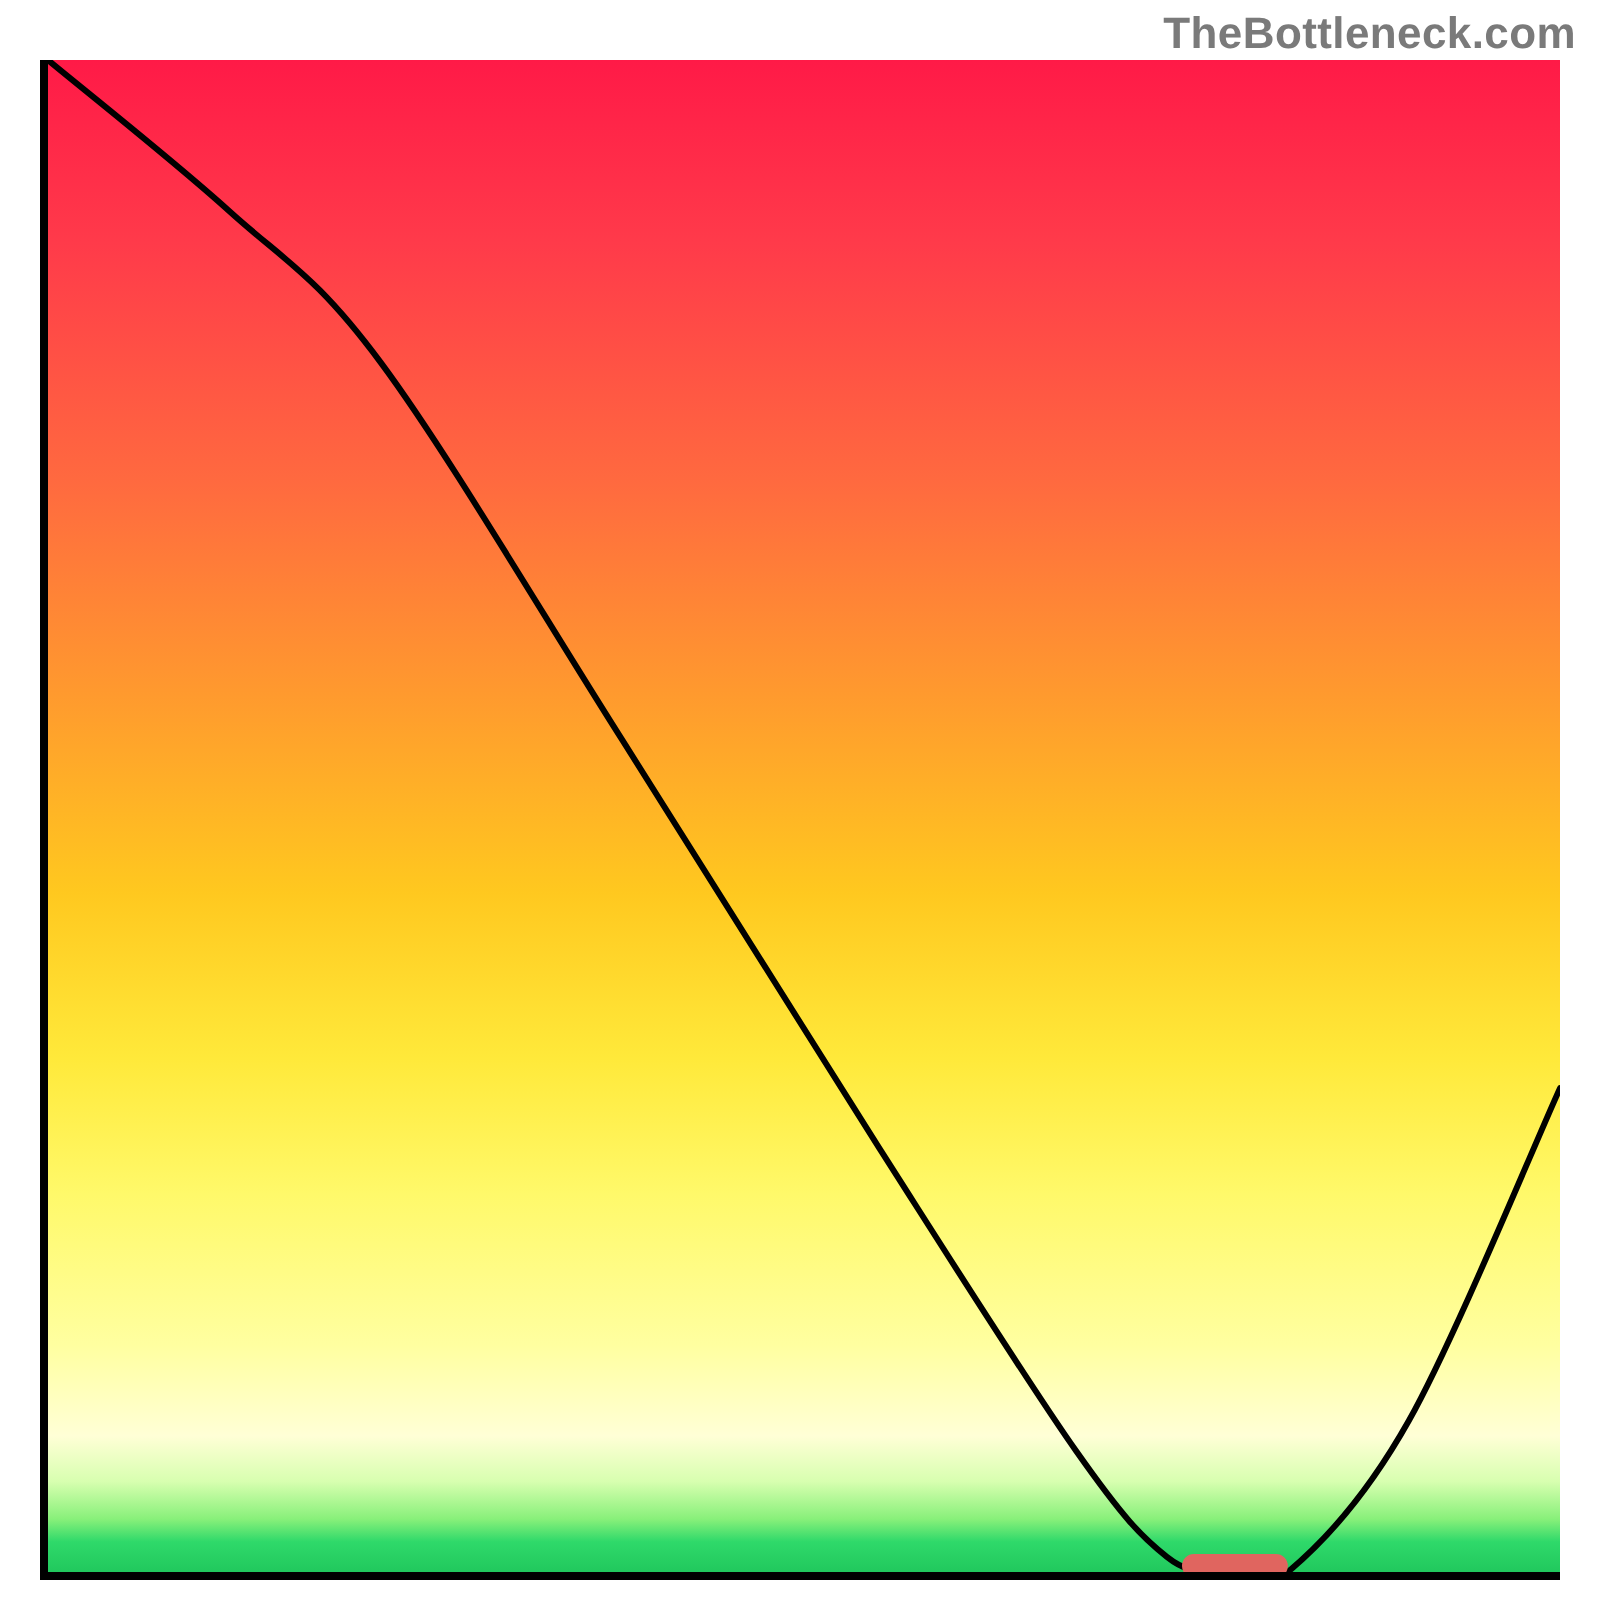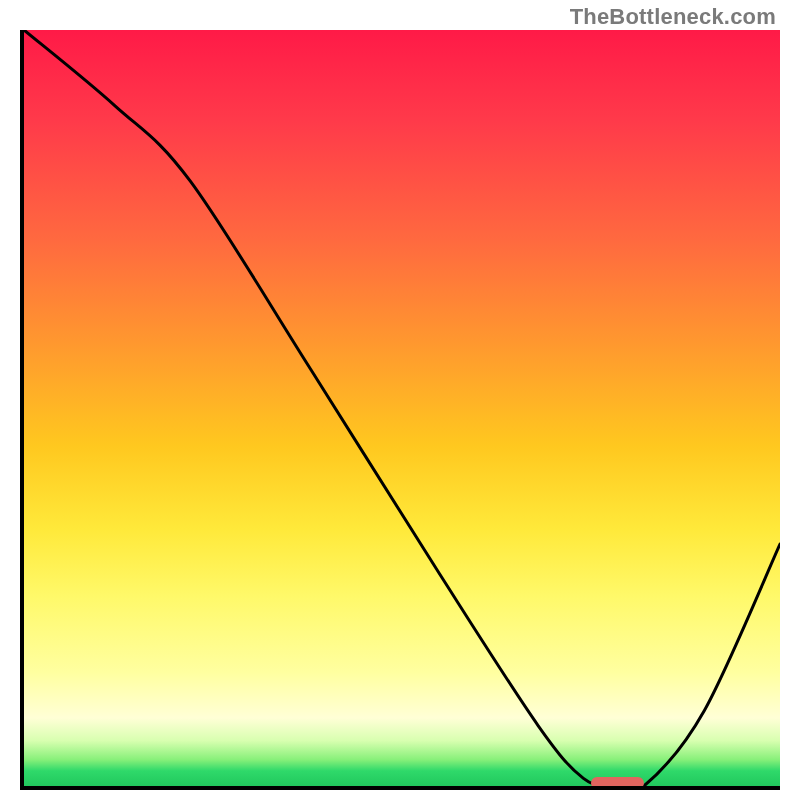--- a/index.html
+++ b/index.html
@@ -11,21 +11,21 @@
     font-family: Arial, Helvetica, sans-serif;
   }
   .canvas {
     position: relative;
     width: 800px;
     height: 800px;
   }
   .watermark {
     position: absolute;
     top: 4px;
-    right: 24px;
+    right: 12px;
     font-size: 22px;
     font-weight: 600;
     color: #7a7a7a;
     letter-spacing: 0.2px;
     margin-left: 44px;
   }
   .plot-area {
     position: absolute;
     left: 20px;
     top: 30px;

